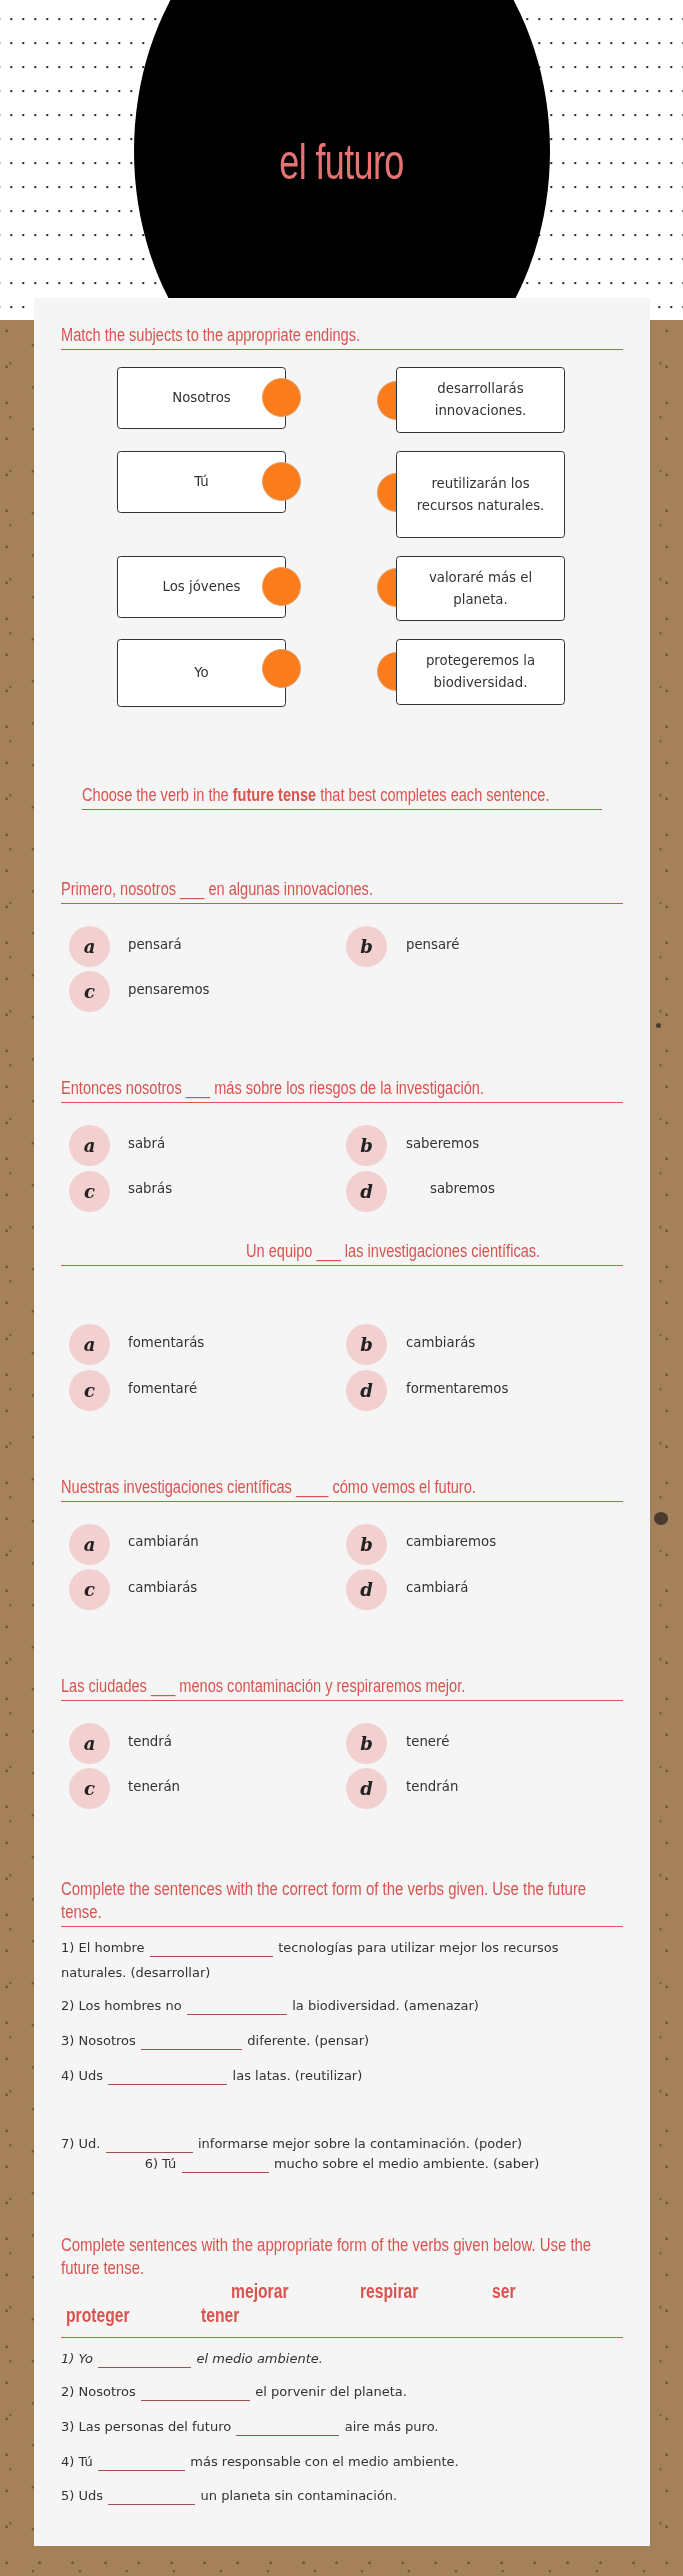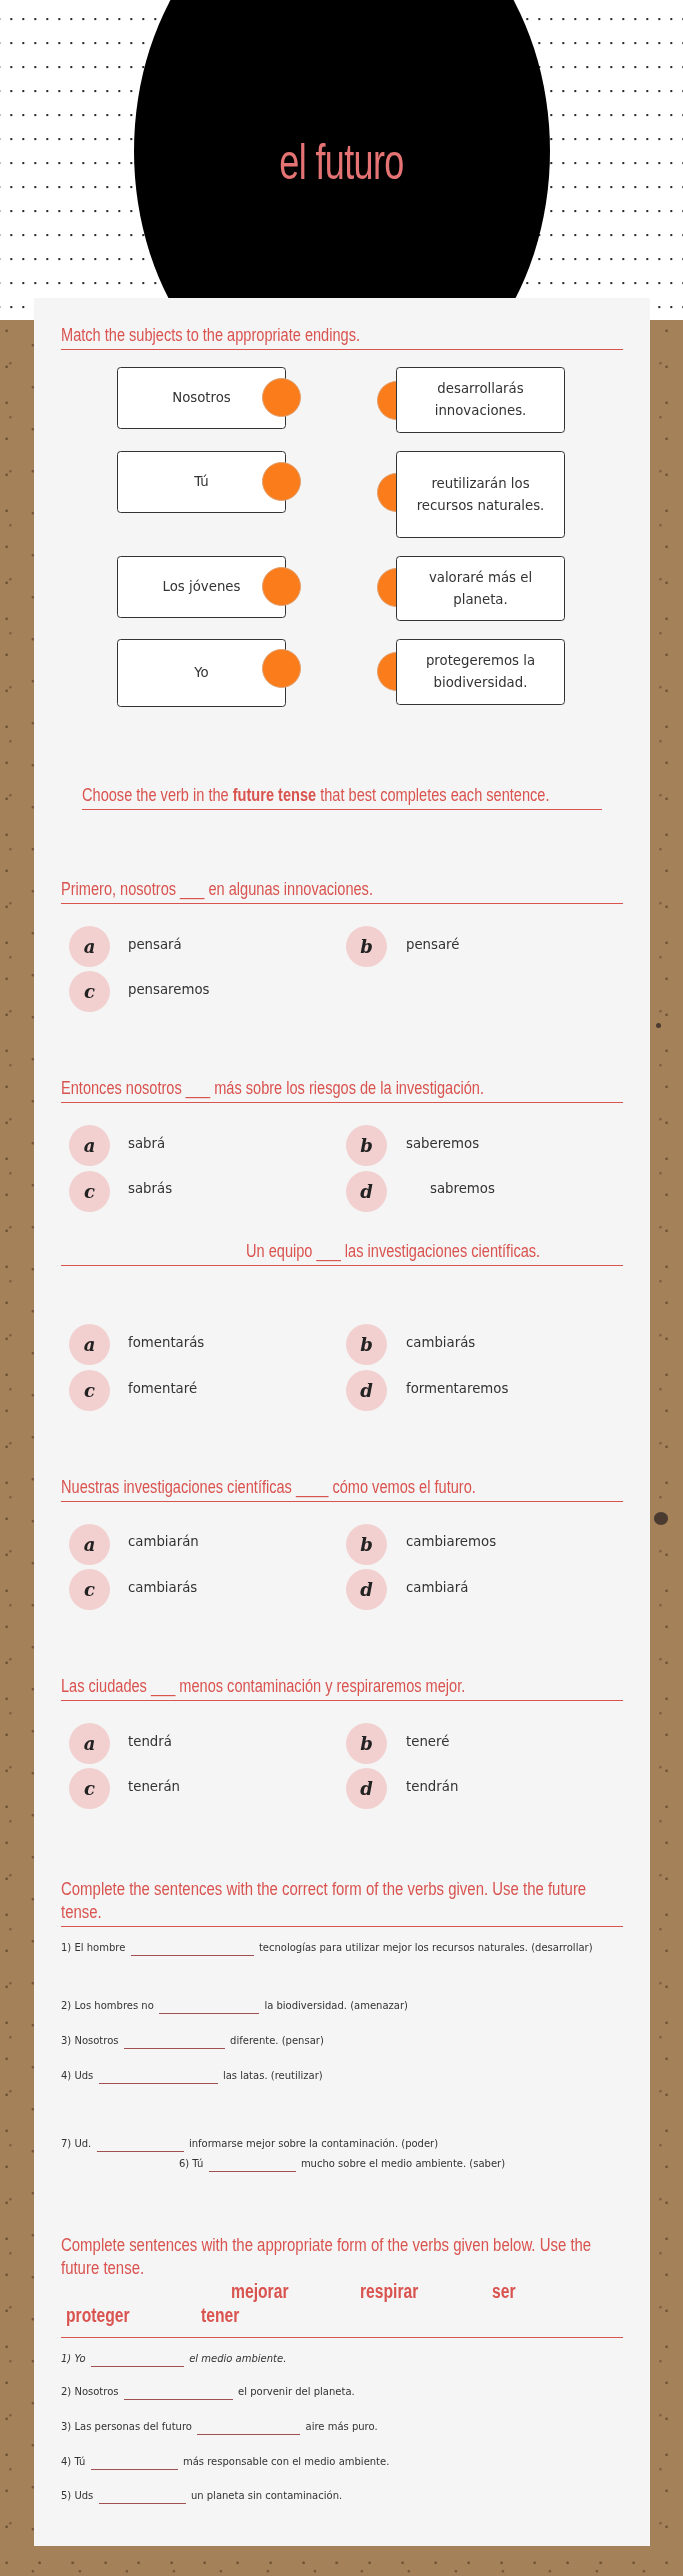--- a/index.html
+++ b/index.html
@@ -65,21 +65,21 @@
   .opt-badge {
     position: absolute; width: 41px; height: 41px; border-radius: 50%;
     background: #f2d0d0; display: flex; align-items: center; justify-content: center;
     font-family: "DejaVu Serif", serif; font-size: 18px; color: #222; font-style: italic; font-weight: bold;
   }
   .opt-text {
     position: absolute; font-family: "DejaVu Sans", sans-serif; font-size: 13.3px; color: #333;
   }
   .sent {
     position: absolute; left: 27px; right: 27px;
-    font-family: "DejaVu Sans", sans-serif; font-size: 10px; color: #333; line-height: 25px;
+    font-family: "DejaVu Sans", sans-serif; font-size: 13px; color: #333; line-height: 25px;
   }
   .blank {
     display: inline-block; height: 16px; border-bottom: 0.9px solid #a05050; vertical-align: -5.3px; margin: 0 5.3px;
   }
   .wordbank {
     position: absolute; color: #d9534f; font-weight: bold; font-size: 19.6px;
     transform: scaleX(0.8); transform-origin: left top; white-space: nowrap;
   }
 </style>
 </head>

